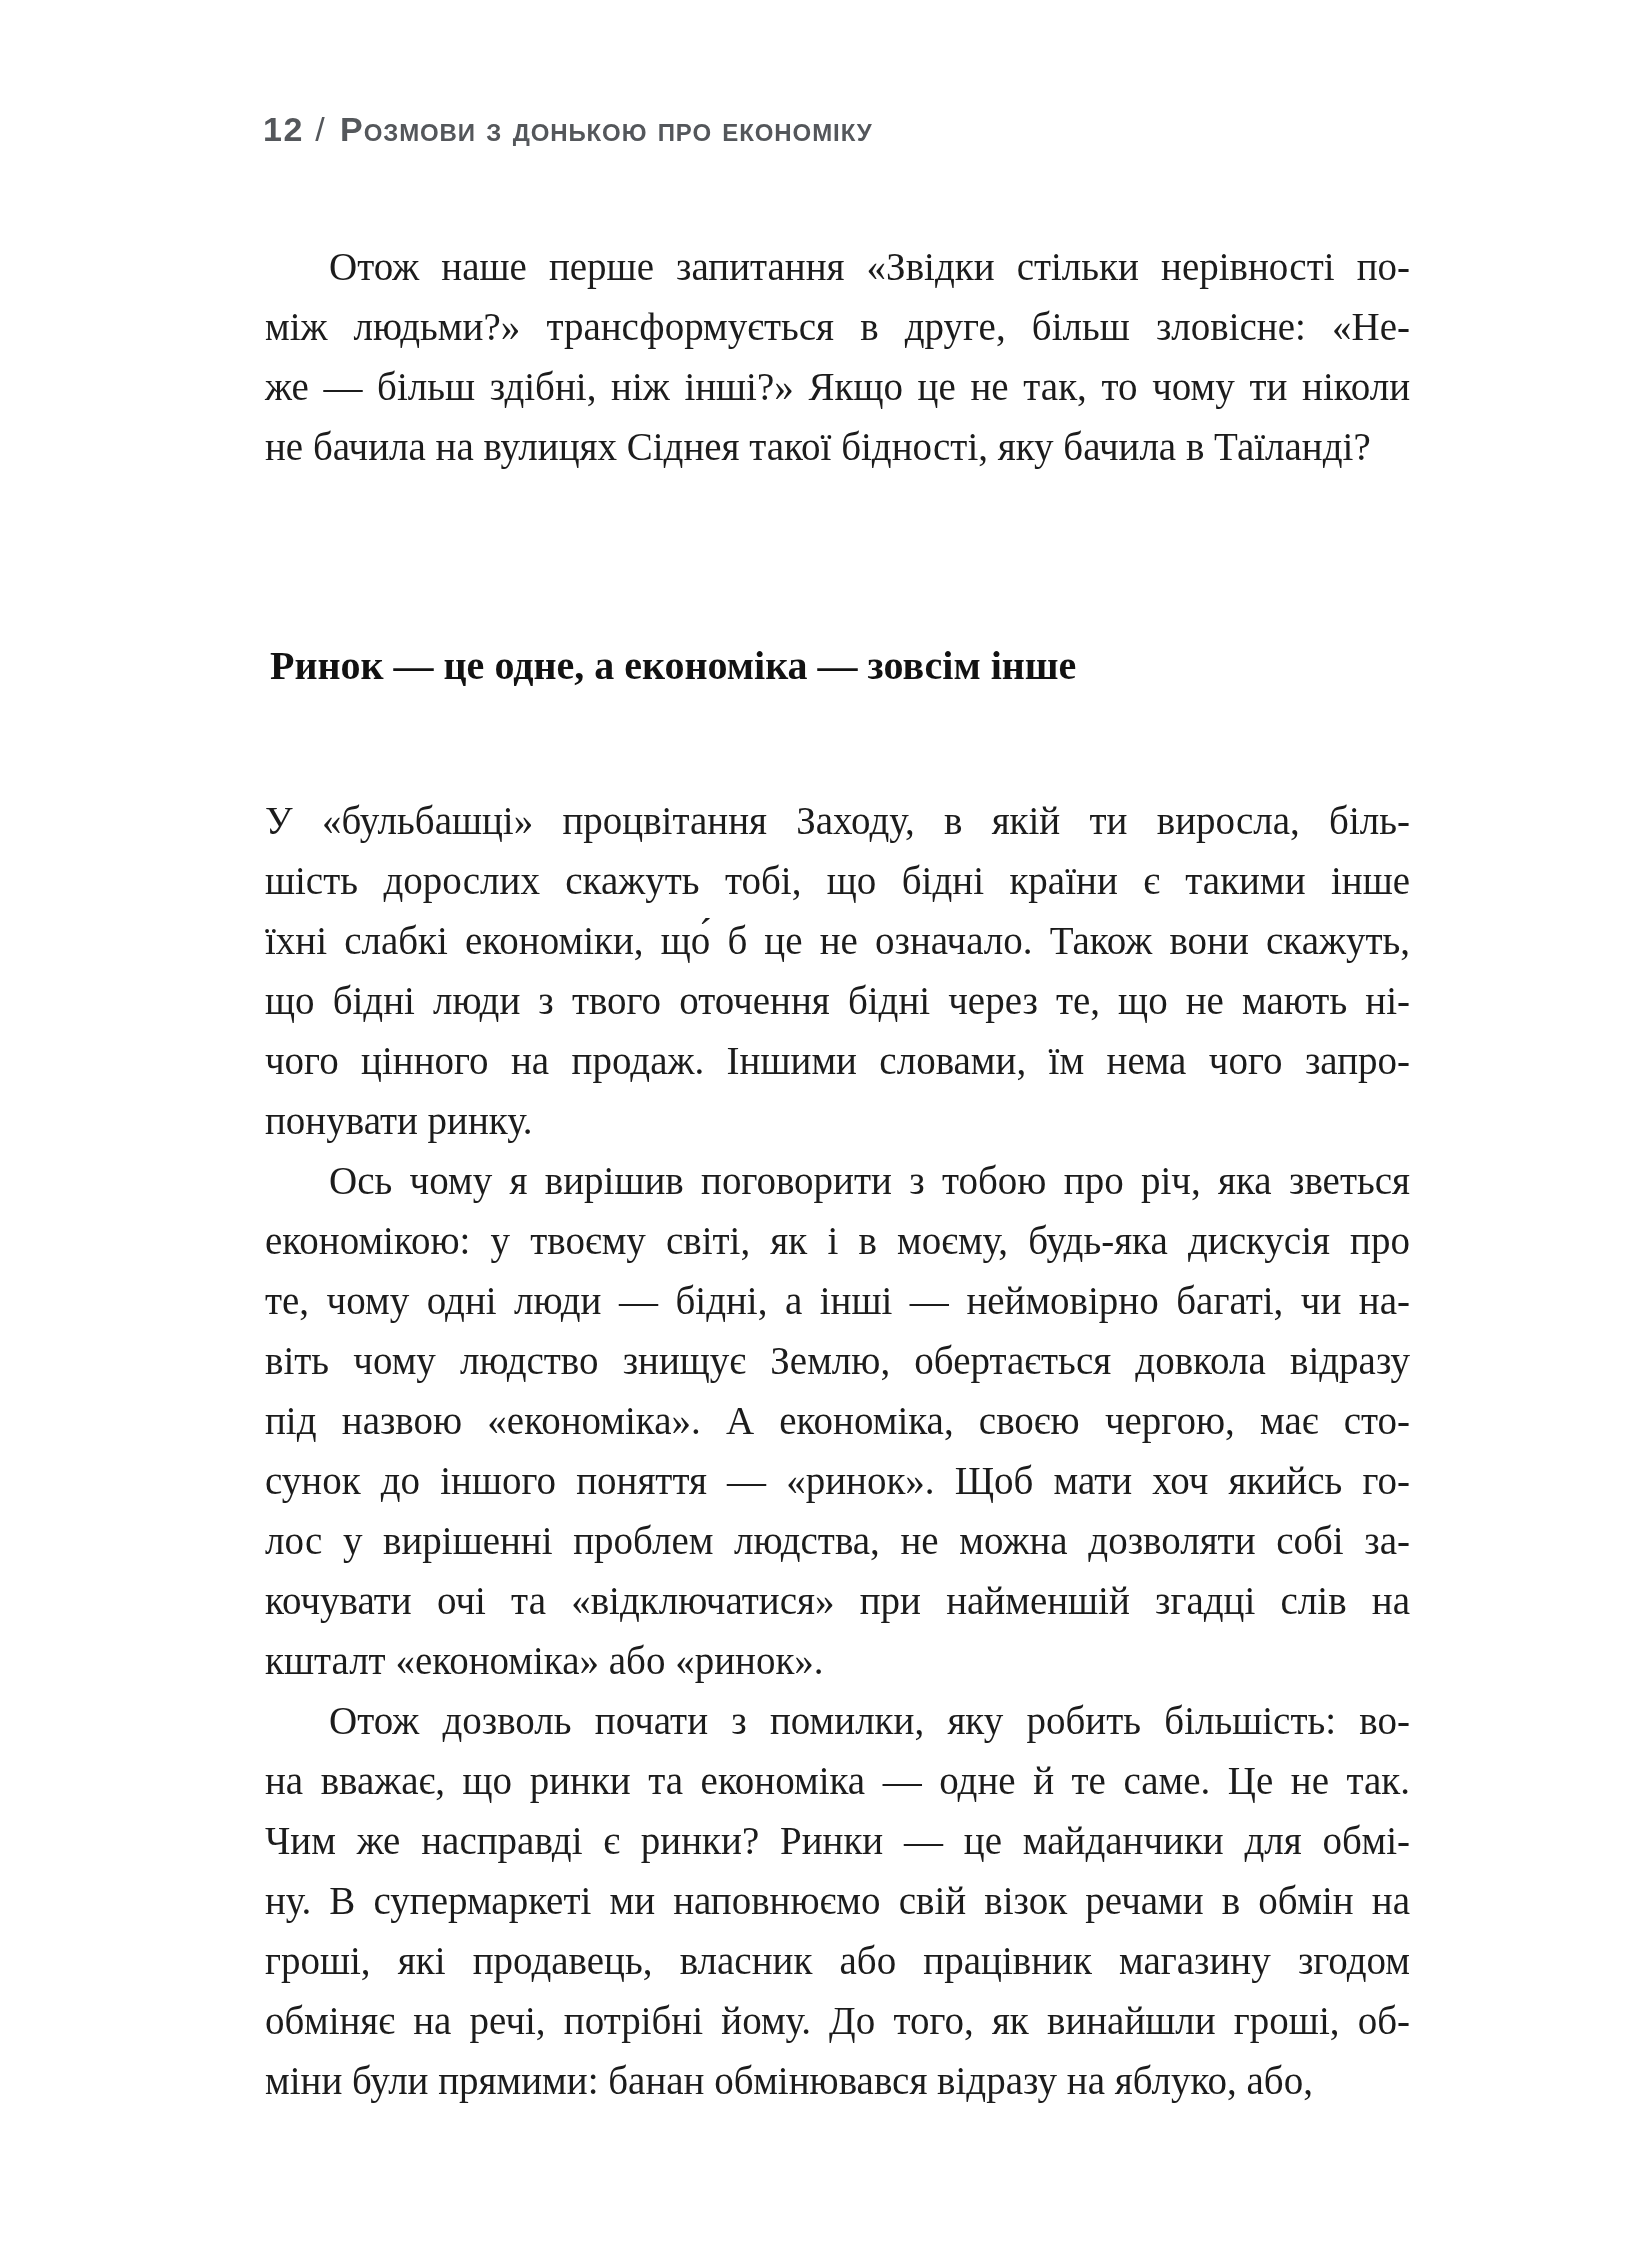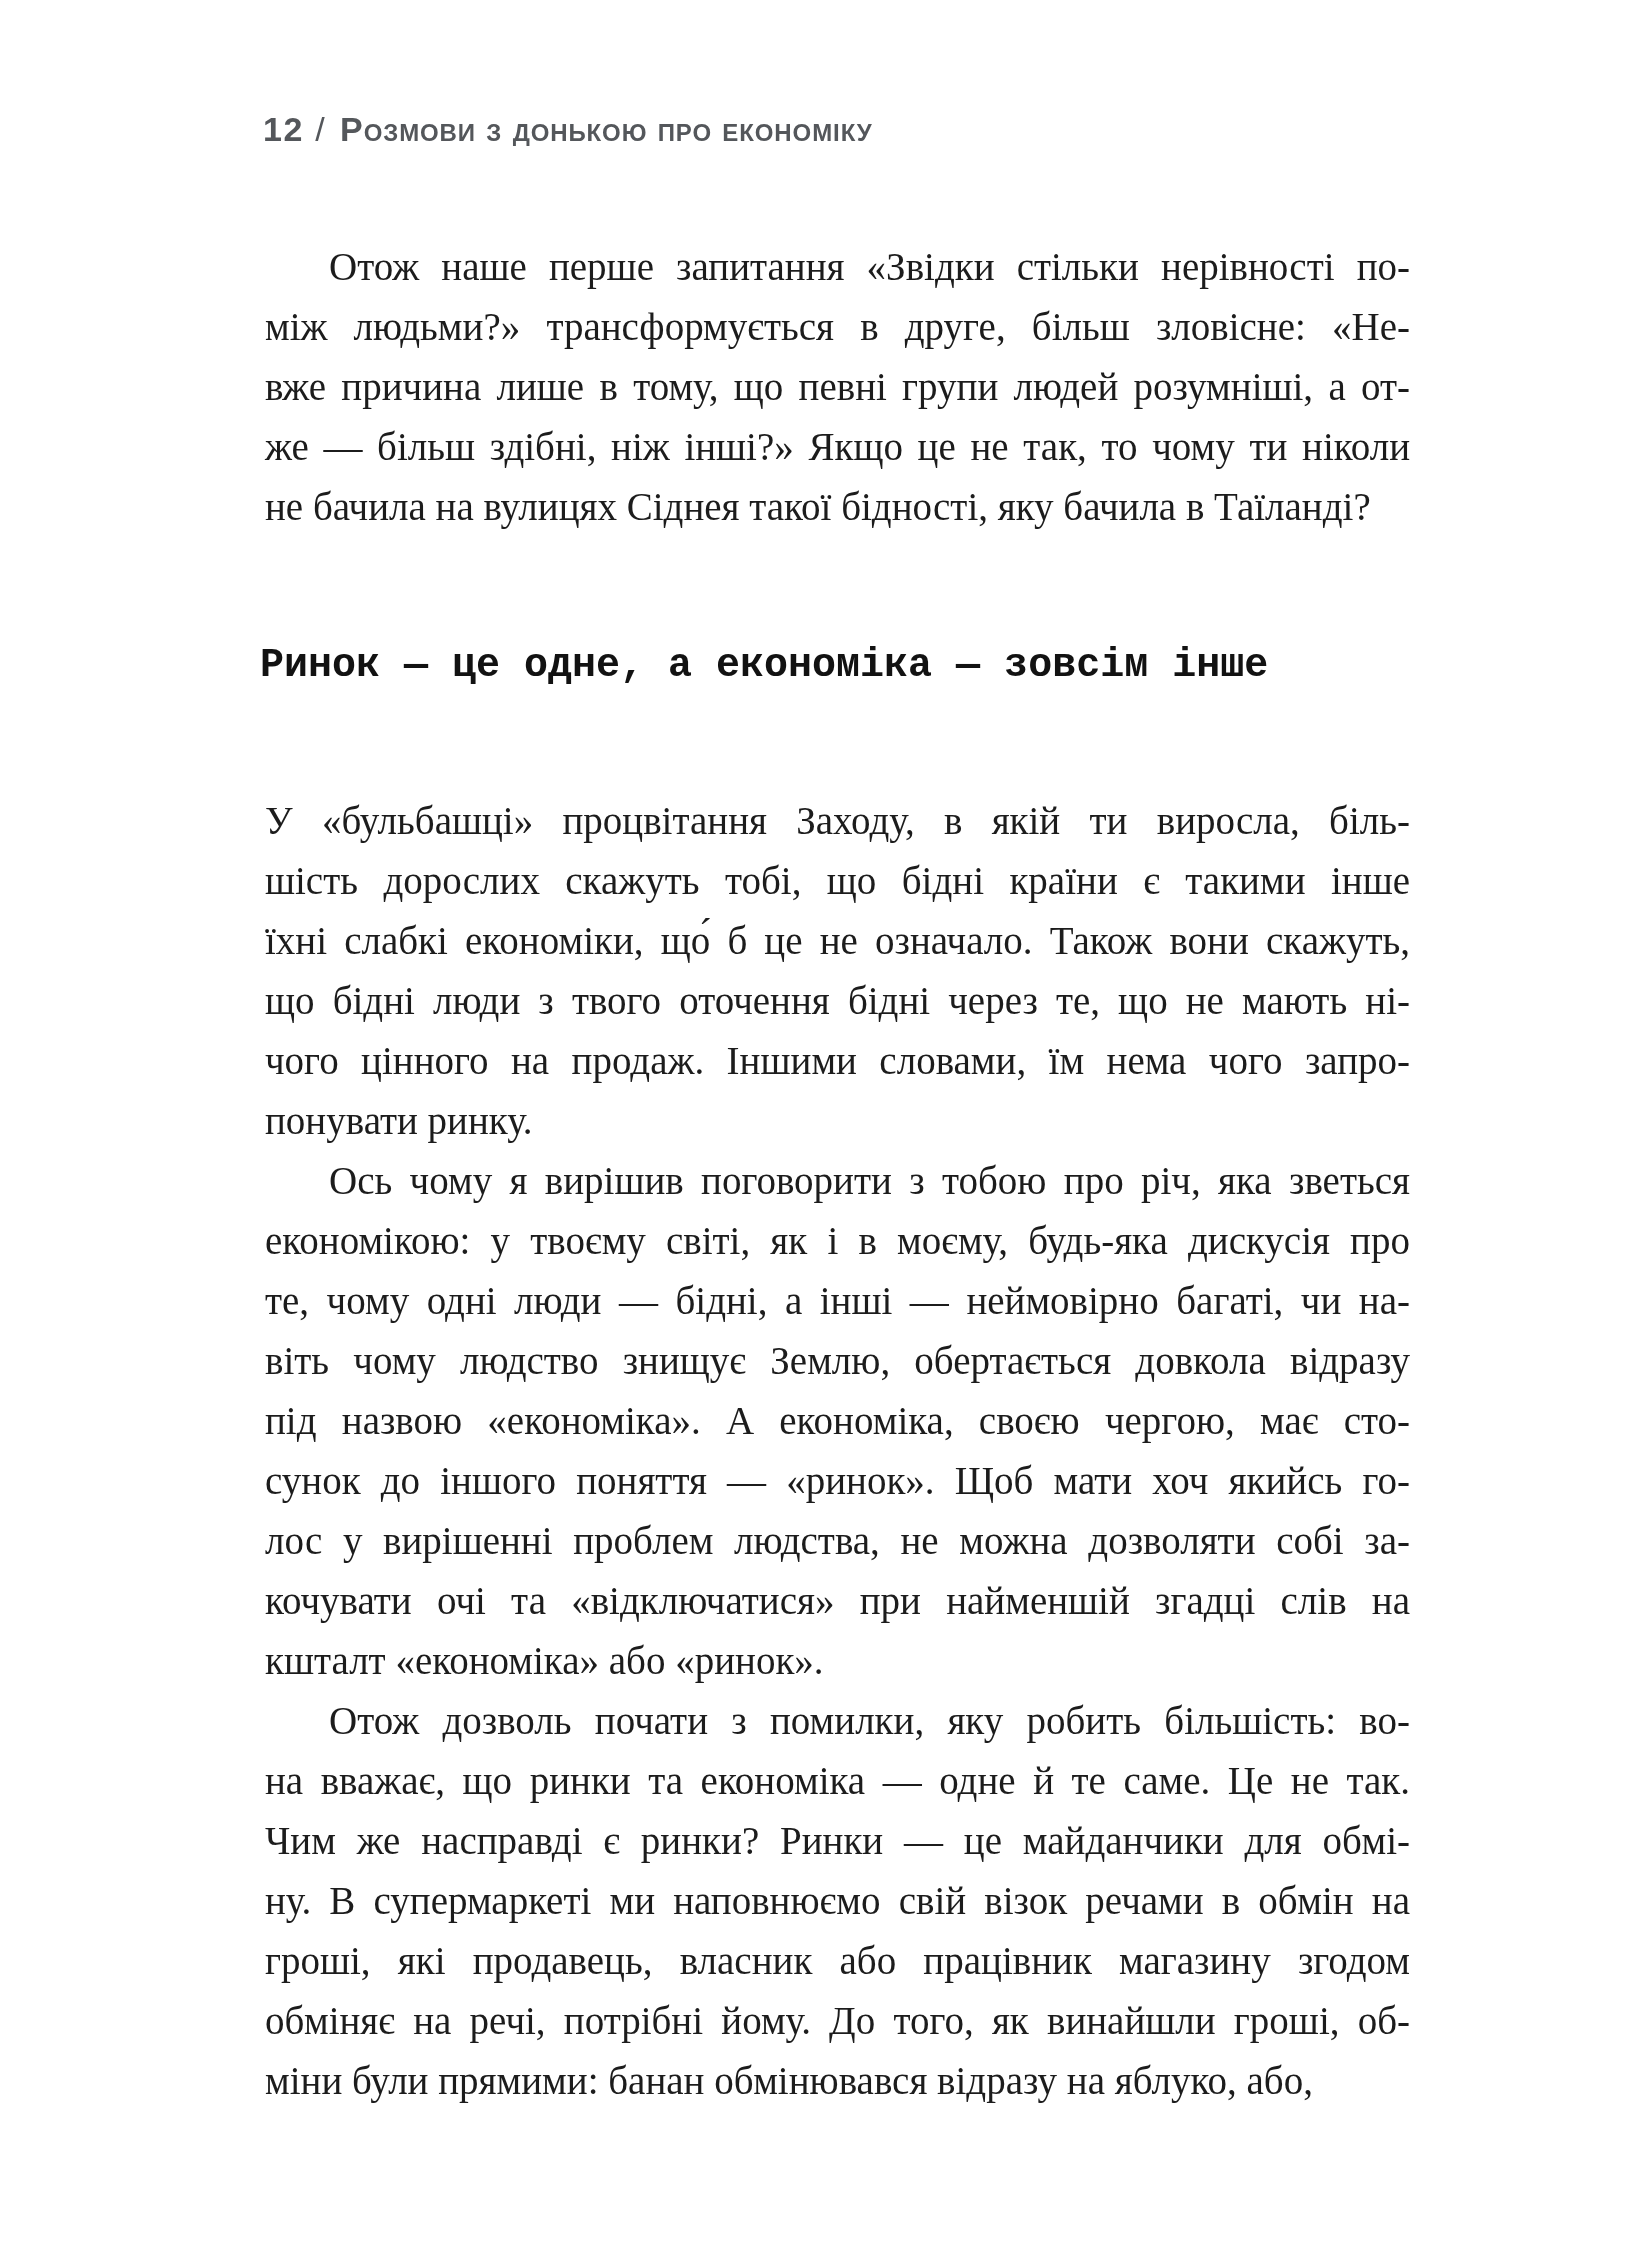--- a/index.html
+++ b/index.html
@@ -32,25 +32,25 @@
     width: 1145px;
     font-family: "Liberation Serif", serif;
     font-size: 39px;
     line-height: 60px;
     color: #1c1c1c;
   }
   .para-opening { top: 230px; margin-top: 7px; }
   .body-flow { top: 791px; }
   .section-heading {
     position: absolute;
-    left: 260px;
+    left: 270px;
     top: 642px;
     width: 1145px;
     margin: 0;
-    font-family: Liberation Mono, monospace;
+    font-family: Liberation Serif, serif;
     font-weight: bold;
     font-size: 40px;
     line-height: 48px;
     letter-spacing: 0px;
     color: #121212;
     white-space: nowrap;
   }
   .line {
     text-align: justify;
     text-align-last: justify;
@@ -64,21 +64,20 @@
 
 <div class="page">
 
   <header class="running-header">
     <span class="page-number">12</span><span class="header-separator">/</span><span class="book-title">Розмови з донькою про економіку</span>
   </header>
 
   <section class="textblock para-opening">
       <div class="line first">Отож наше перше запитання «Звідки стільки нерівності по-</div>
       <div class="line">між людьми?» трансформується в друге, більш зловісне: «Не-</div>
-      <div class="line">вже причина лише в тому, що певні групи людей розумніші, а от-</div>
       <div class="line">же — більш здібні, ніж інші?» Якщо це не так, то чому ти ніколи</div>
       <div class="line last">не бачила на вулицях Сіднея такої бідності, яку бачила в Таїланді?</div>
     </section>
 
   <h2 class="section-heading">Ринок — це одне, а економіка — зовсім інше</h2>
 
   <section class="textblock body-flow">
     <div>
         <div class="line">У «бульбашці» процвітання Заходу, в якій ти виросла, біль-</div>
         <div class="line">шість дорослих скажуть тобі, що бідні країни є такими інше</div>

